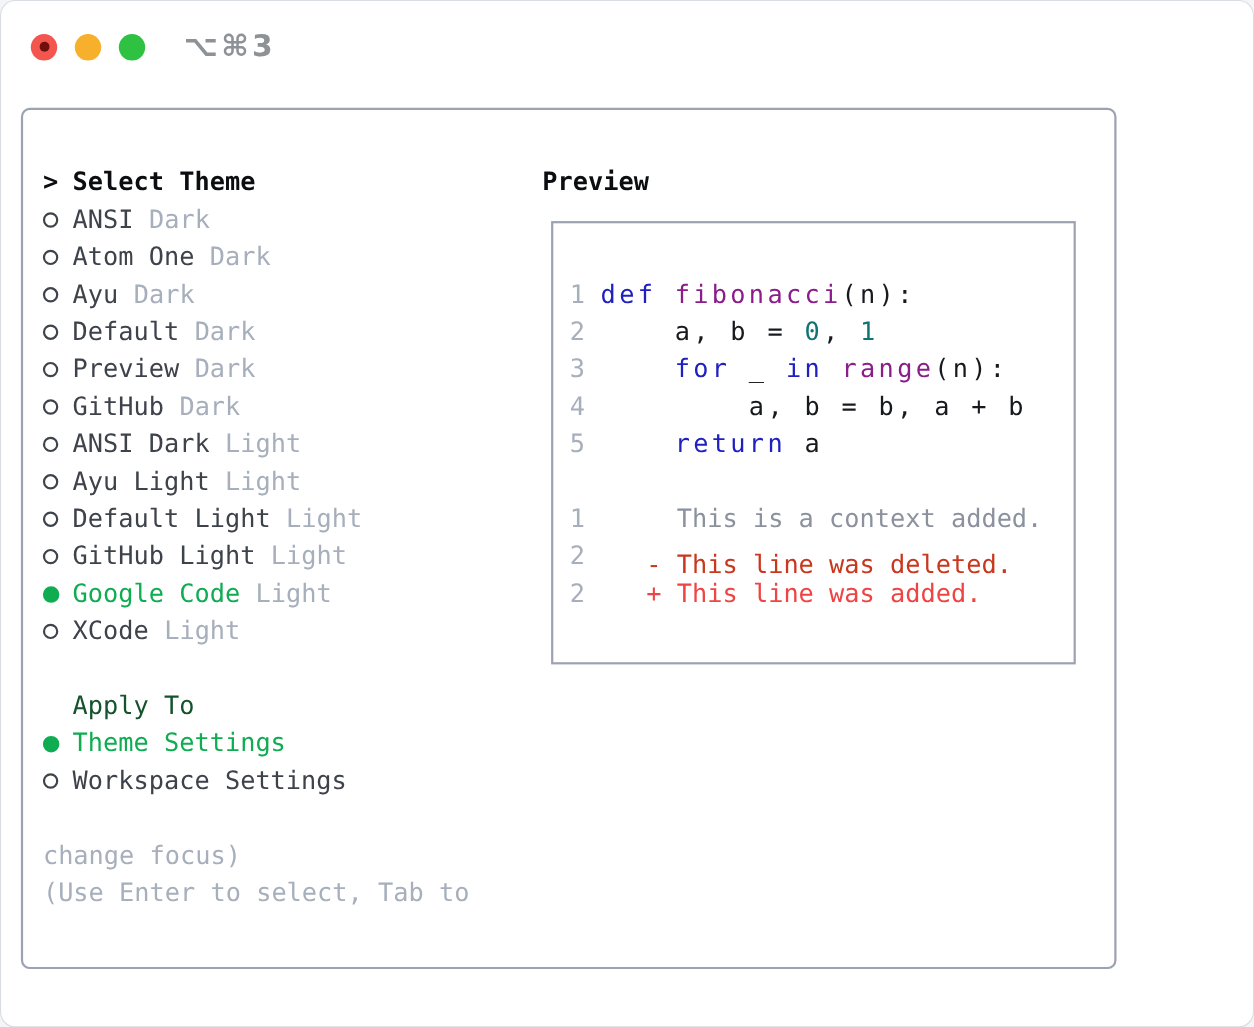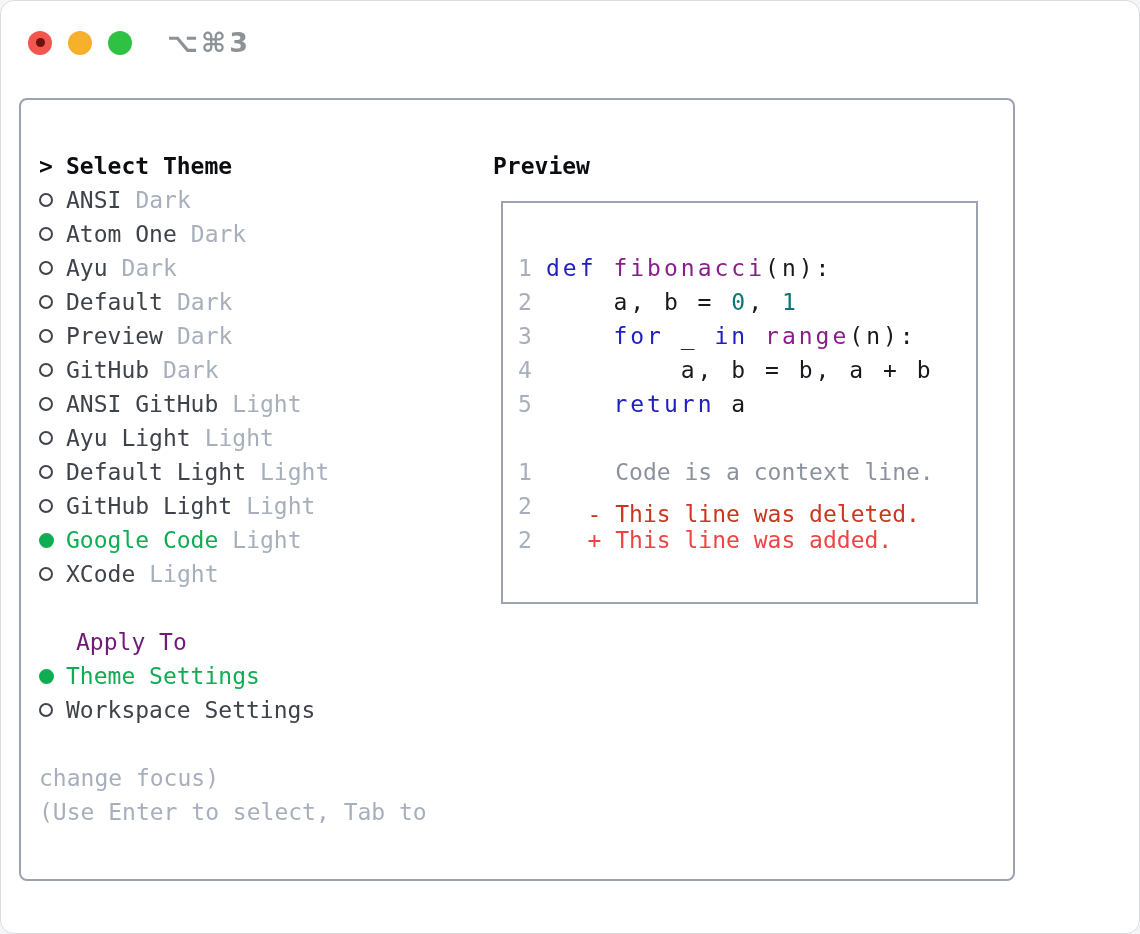--- a/index.html
+++ b/index.html
@@ -55,21 +55,21 @@
   .ring {
     width: 14px; height: 14px; border-radius: 50%;
     border: 2px solid #3f444c; background: transparent;
   }
   .item .name { color: #3e434b; }
   .item .variant { color: #a6afbb; margin-left: 14px; }
   .item.selected .ring { width: 15px; height: 15px; border-color: #10ac52; background: #10ac52; }
   .item.selected .name { color: #10ac52; }
   .hdr { font-weight: bold; color: #0b0d10; }
   .prompt { width: 27px; font-weight: bold; color: #0b0d10; flex: none; }
-  .apply-label { margin-left: 37px; color: #701a75; }
+  .apply-label { margin-left: 27px; color: #14532d; }
   .hint { color: #a6afbb; }
 
   
   .right-col { position: absolute; left: 472px; top: 49px; }
   .preview-title {
     height: 34px; display: flex; align-items: center;
     font-size: 23px; font-weight: bold; color: #0b0d10;
   }
   .preview-box {
     margin-top: 18px; margin-left: 8px;
@@ -134,21 +134,21 @@
         <span class="name">Preview</span>
         <span class="variant">Dark</span>
       </div>
       <div class="row item">
         <span class="bullet"><span class="ring"></span></span>
         <span class="name">GitHub</span>
         <span class="variant">Dark</span>
       </div>
       <div class="row item">
         <span class="bullet"><span class="ring"></span></span>
-        <span class="name">ANSI GitHub</span>
+        <span class="name">ANSI Dark</span>
         <span class="variant">Light</span>
       </div>
       <div class="row item">
         <span class="bullet"><span class="ring"></span></span>
         <span class="name">Ayu Light</span>
         <span class="variant">Light</span>
       </div>
       <div class="row item">
         <span class="bullet"><span class="ring"></span></span>
         <span class="name">Default Light</span>
@@ -208,21 +208,21 @@
           <span class="ln">3</span><span class="tok pln">    </span><span class="tok kwd">for</span><span class="tok pln"> _ </span><span class="tok kwd">in</span><span class="tok pln"> </span><span class="tok typ">range</span><span class="tok pln">(n):</span>
         </div>
         <div class="pline py">
           <span class="ln">4</span><span class="tok pln">        a, b = b, a + b</span>
         </div>
         <div class="pline py">
           <span class="ln">5</span><span class="tok pln">    </span><span class="tok kwd">return</span><span class="tok pln"> a</span>
         </div>
         <div class="pline blank"></div>
         <div class="pline diff">
-          <span class="ln">1</span><span class="tok ctx">     Code is a context line.</span>
+          <span class="ln">1</span><span class="tok ctx">     This is a context added.</span>
         </div>
         <div class="pline diff">
           <span class="ln">2</span><span class="tok del">   - This line was deleted.</span>
         </div>
         <div class="pline diff">
           <span class="ln">2</span><span class="tok add">   + This line was added.</span>
         </div>
       </div>
     </div>
 

